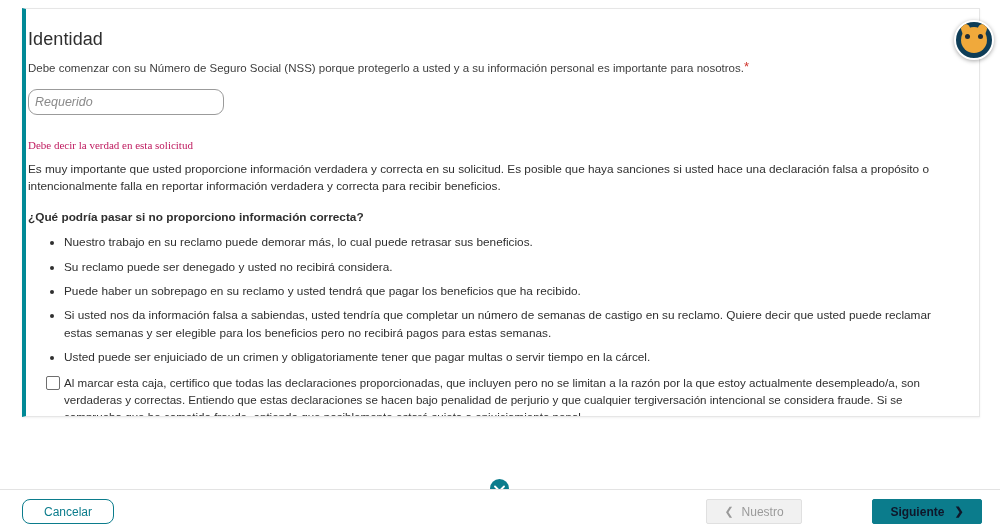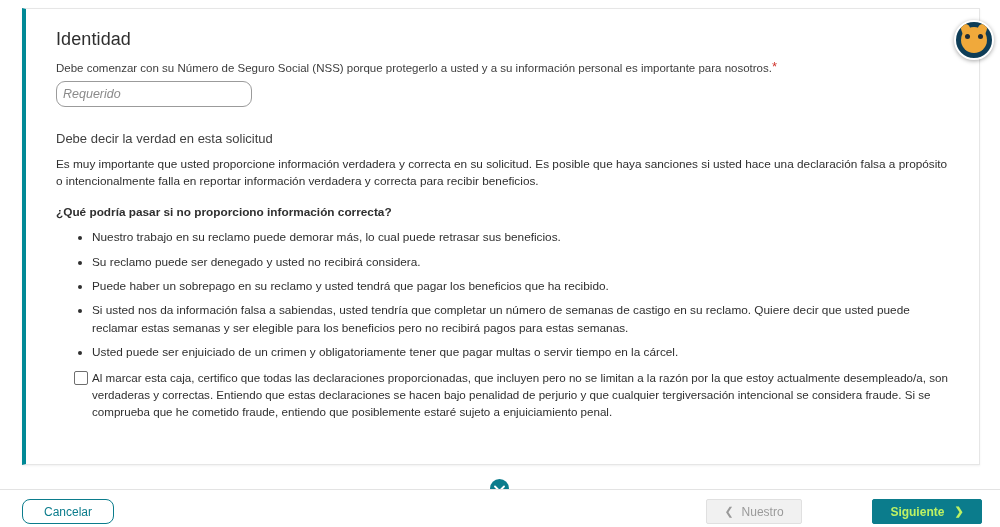--- a/index.html
+++ b/index.html
@@ -18,44 +18,44 @@
     height: 527px;
     background: #ffffff;
   }
 
   
   .card {
     position: absolute;
     left: 22px;
     top: 8px;
     width: 958px;
-    height: 457px;
+    height: 409px;
     background: #ffffff;
     border-left: 4px solid #008996;
     border-top: 1px solid #e6e6e6;
     border-right: 1px solid #e6e6e6;
     border-bottom: 1px solid #e6e6e6;
     box-shadow: 0 1px 2px rgba(0,0,0,0.06);
-    padding: 18px 22px 0 30px;
+    padding: 18px 22px 0 2px;
     overflow: hidden;
   }
 
   h2.section-title {
     font-size: 18px;
     font-weight: 400;
     color: #2e2e2e;
     margin: 2px 0 10px 0;
     letter-spacing: .1px;
   }
 
   .helper-text {
     font-size: 11.5px;
     color: #3d3d3d;
     line-height: 1.45;
-    margin: 0 0 4px 0;
+    margin: 0 0 12px 0;
   }
   .req-star {
     color: #d0342c;
     font-size: 13px;
     line-height: 1;
     vertical-align: top;
   }
 
   .text-input {
     display: block;
@@ -69,24 +69,25 @@
     color: #333;
     background: #fff;
     outline: none;
   }
   .text-input::placeholder {
     color: #8a8a8a;
     font-style: italic;
   }
 
   h3.sub-title {
-    font-size: 13px;
+    font-size: 11px;
     font-weight: 400;
-    color: #404040;
+    color: #be185d;
     margin: 24px 0 10px 0;
+    font-family: Liberation Serif, serif;
   }
 
   p.body-text {
     font-size: 11.8px;
     color: #2f2f2f;
     line-height: 1.5;
     margin: 0 0 14px 0;
     max-width: 915px;
   }
 
@@ -202,21 +203,21 @@
   }
   .btn-next {
     position: absolute;
     right: 18px;
     top: 9px;
     height: 25px;
     min-width: 110px;
     background: #0b7c8c;
     border: 1px solid #0b7c8c;
     border-radius: 2px;
-    color: #bef264;
+    color: #0f172a;
     font-size: 12px;
     font-weight: bold;
     display: flex;
     align-items: center;
     justify-content: center;
     gap: 10px;
     padding: 0 14px;
     cursor: pointer;
   }
   .chev {

